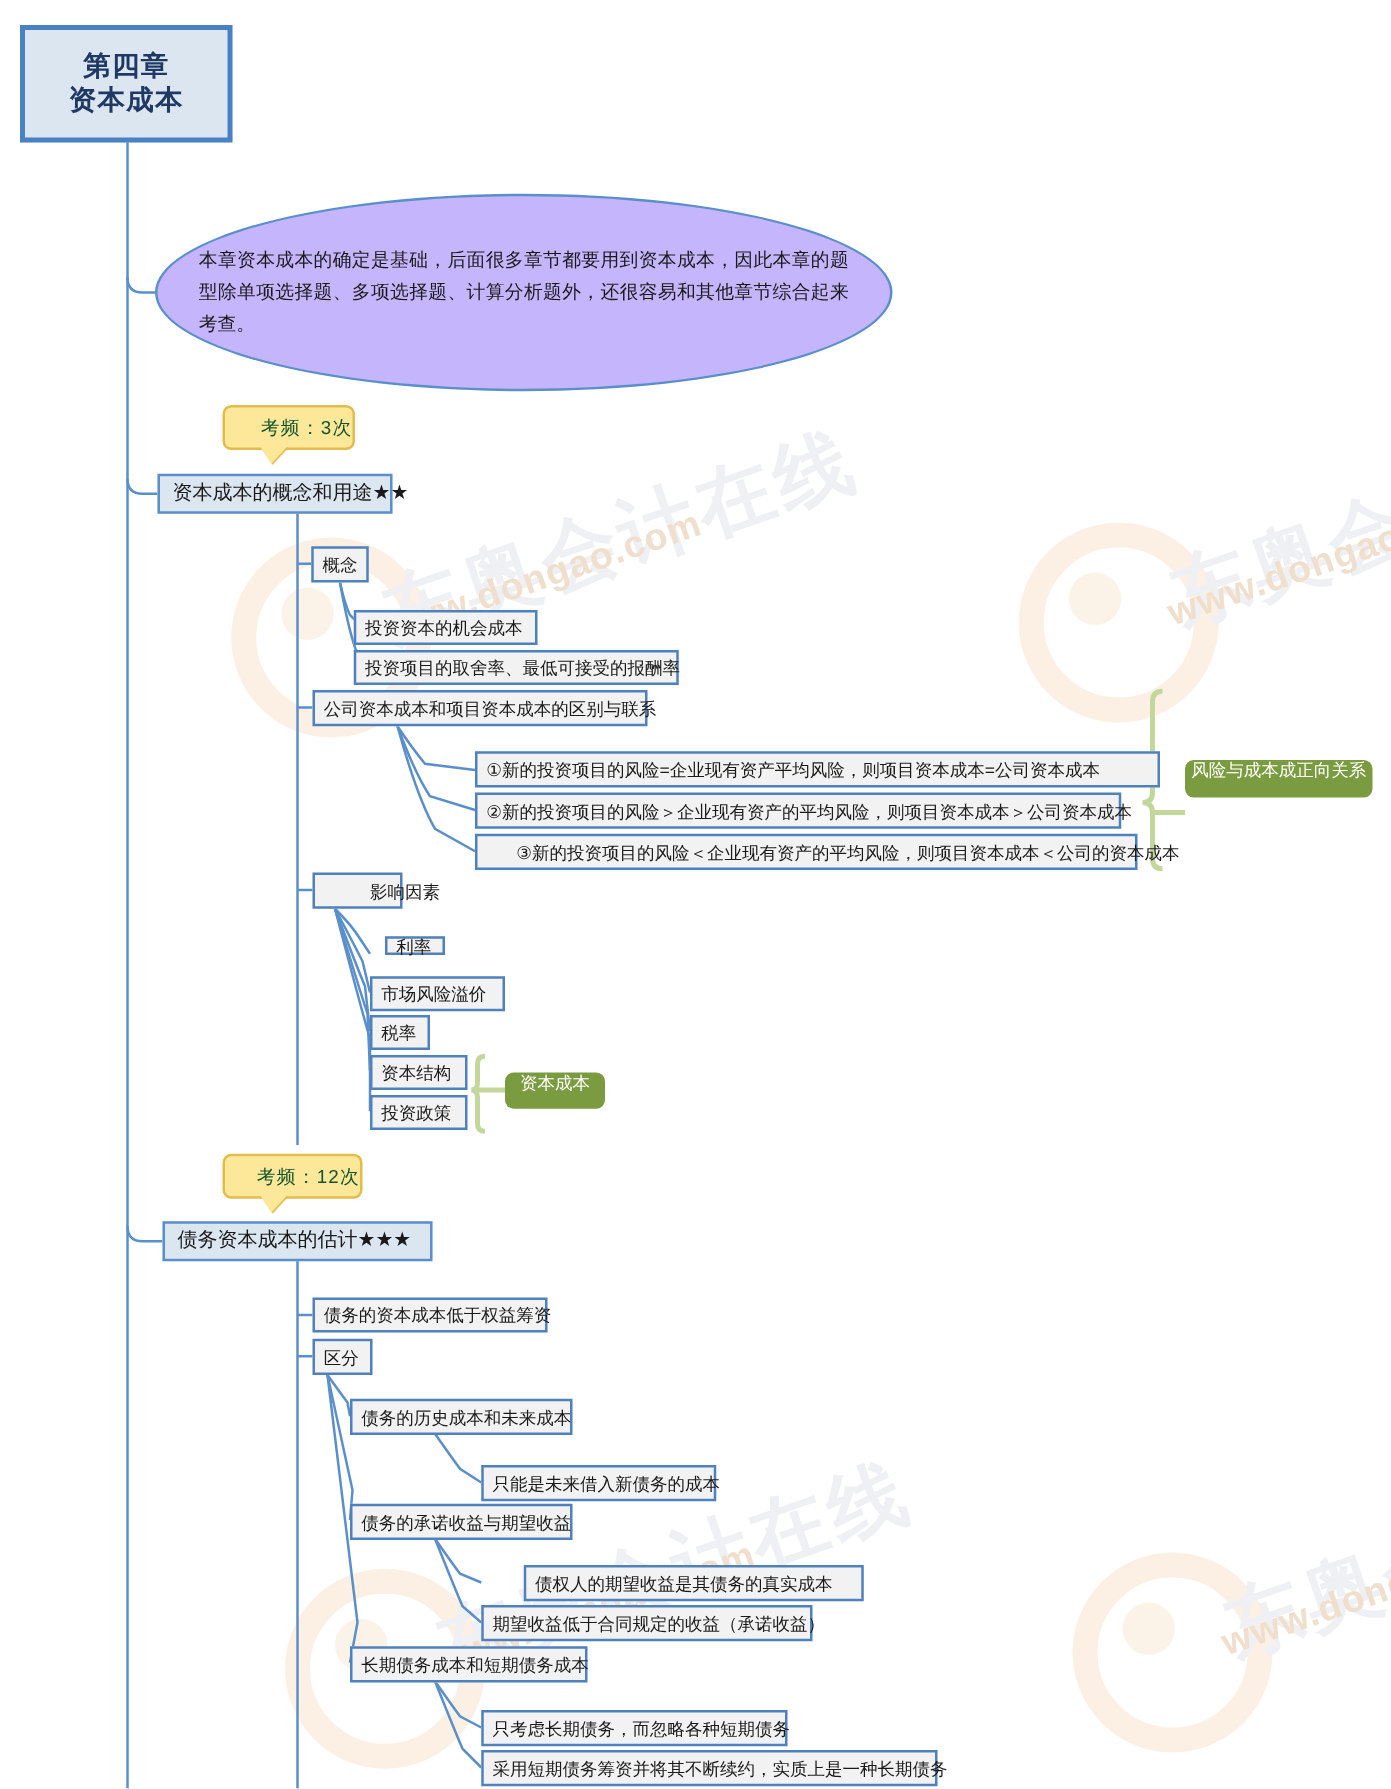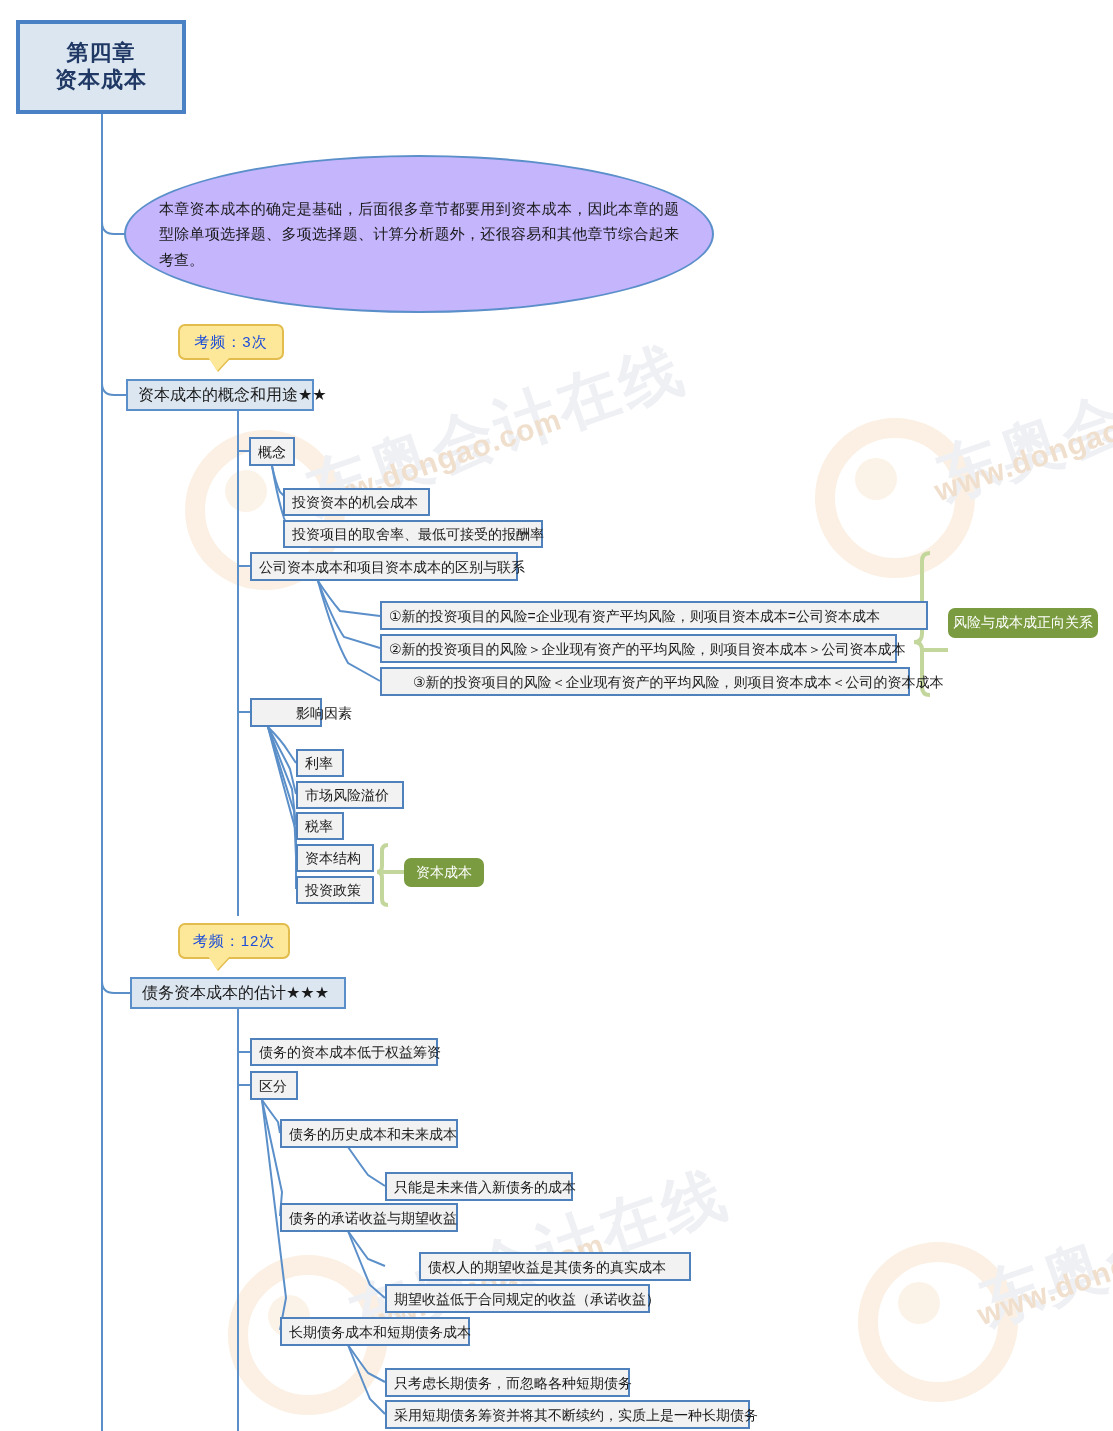--- a/index.html
+++ b/index.html
@@ -83,46 +83,46 @@
     line-height:1.7;
     color:#1a1a1a;
     text-align:justify;
   }
   .callout{
     position:absolute;
     box-sizing:border-box;
     background:#fde89a;
     border:2px solid #e2bc4c;
     border-radius:7px;
-    color:#1d4ed8;
+    color:#14532d;
     font-size:15px;
     display:flex;
     align-items:center;
-    justify-content:center;
+    justify-content:flex-end;
     letter-spacing:1px;
   }
   .callout .tail{
     position:absolute;
     left:28px;
     bottom:-13px;
     width:0;height:0;
     border-left:9px solid transparent;
     border-right:13px solid transparent;
     border-top:14px solid #fde89a;
     filter:drop-shadow(1px 1px 0 #e2bc4c);
   }
   .green-tag{
     position:absolute;
     box-sizing:border-box;
     background:#7a9b3f;
     border-radius:7px;
     color:#ffffff;
     font-size:14px;
     display:flex;
-    align-items:center;
+    align-items:flex-start;
     justify-content:center;
     padding:0 12px;
     white-space:nowrap;
   }
 </style>
 </head>
 <body>
 
 <div id="canvas">
 
@@ -246,21 +246,21 @@
   </div>
 
   <div class="green-tag" style="left:948px;top:608px;width:150px;height:30px;">
     <span>风险与成本成正向关系</span>
   </div>
 
   <div class="node" style="left:250px;top:698px;width:72px;height:29px;padding-left:44px;">
     <span>影响因素</span>
   </div>
 
-  <div class="node" style="left:296px;top:749px;width:48px;height:28px;align-items:center;">
+  <div class="node" style="left:308px;top:749px;width:48px;height:15px;align-items:center;">
     <span>利率</span>
   </div>
 
   <div class="node" style="left:296px;top:781px;width:108px;height:28px;">
     <span>市场风险溢价</span>
   </div>
 
   <div class="node" style="left:296px;top:812px;width:48px;height:28px;">
     <span>税率</span>
   </div>

